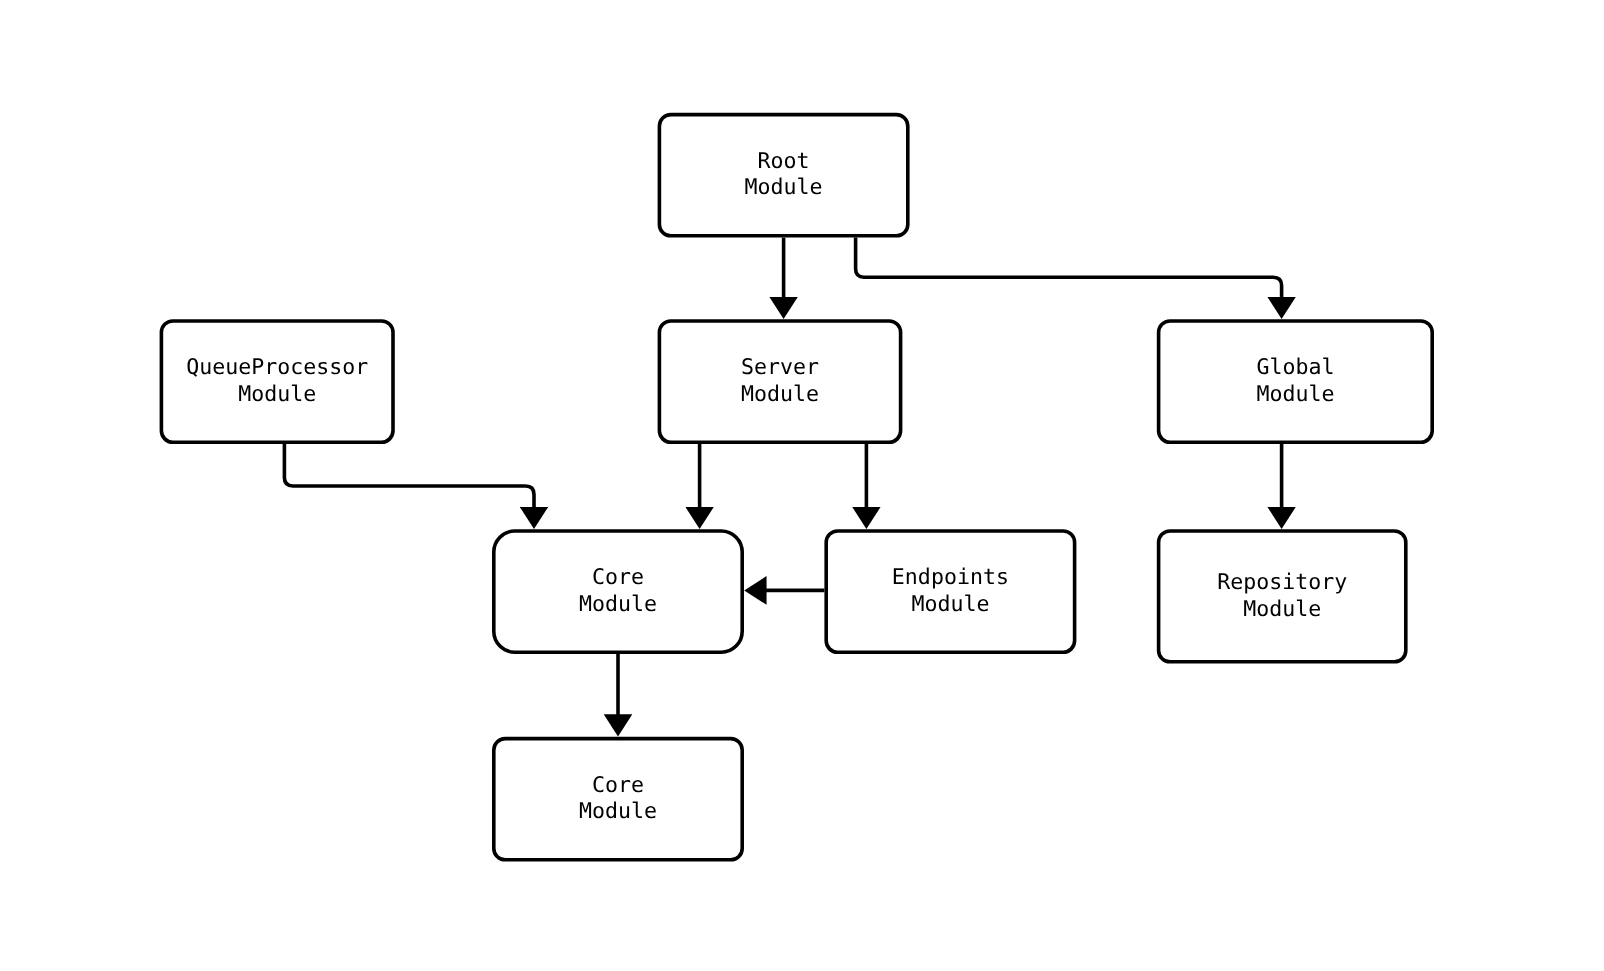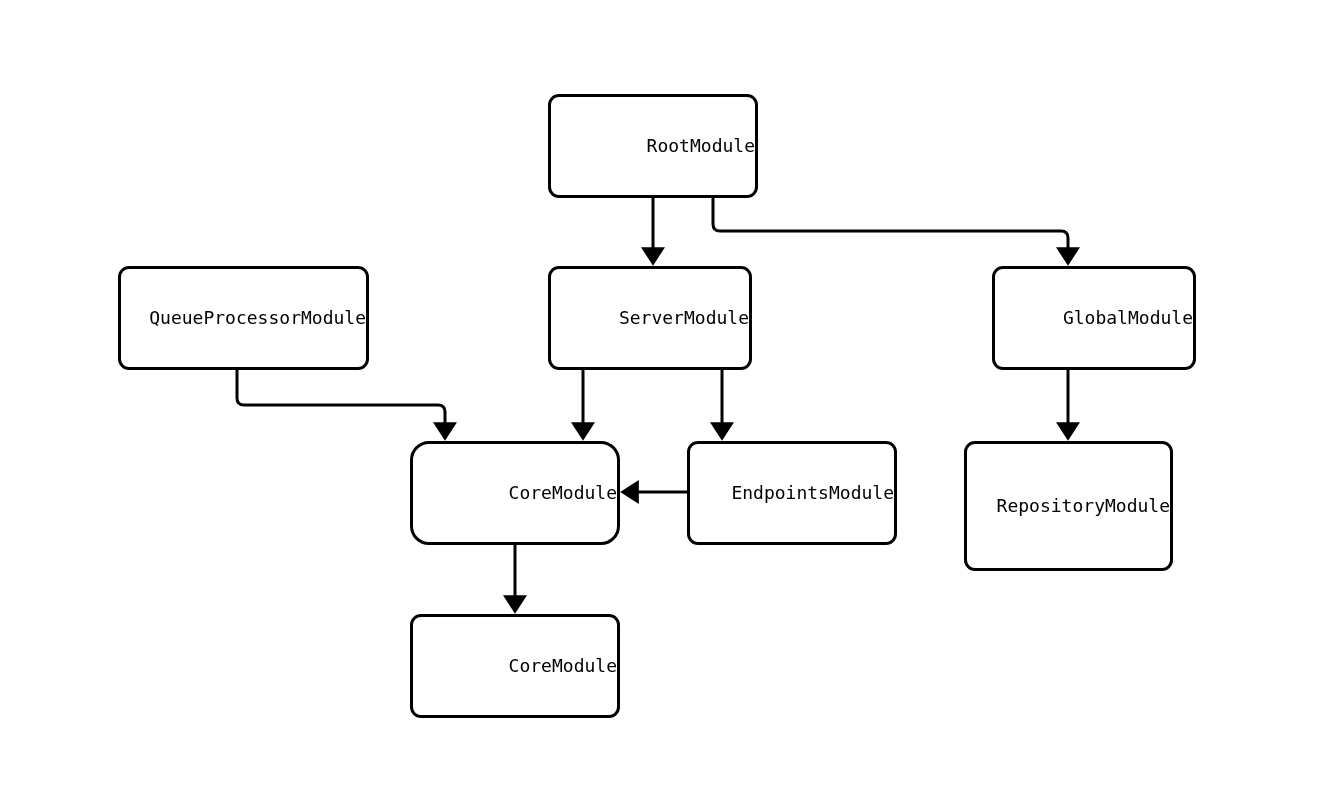--- a/index.html
+++ b/index.html
@@ -23,22 +23,23 @@
     height: 809px;
     pointer-events: none;
   }
   .node {
     position: absolute;
     box-sizing: border-box;
     background: #ffffff;
     border: 3px solid #000000;
     border-radius: 11px;
     display: flex;
+    flex-direction: column;
     align-items: center;
-    justify-content: flex-end;
+    justify-content: center;
     color: #000000;
     z-index: 2;
   }
   .node-line {
     font-size: 18px;
     line-height: 22px;
     letter-spacing: 0px;
     white-space: pre;
     text-align: center;
   }
@@ -86,46 +87,46 @@
     <g>
       <path d="M515,545 L515,597" fill="none" stroke="#000000" stroke-width="3" marker-end="url(#arrowhead-down)"></path>
     </g>
   </svg>
 
   <div class="node" style="left:548px; top:94px; width:210px; height:104px;">
     <div class="node-line">Root</div>
     <div class="node-line">Module</div>
   </div>
 
-  <div class="node" style="left:118px; top:266px; width:251px; height:104px;">
+  <div class="node" style="left:133px; top:266px; width:196px; height:104px;">
     <div class="node-line">QueueProcessor</div>
     <div class="node-line">Module</div>
   </div>
 
   <div class="node" style="left:548px; top:266px; width:204px; height:104px;">
     <div class="node-line">Server</div>
     <div class="node-line">Module</div>
   </div>
 
-  <div class="node" style="left:992px; top:266px; width:204px; height:104px;">
+  <div class="node" style="left:964px; top:266px; width:231px; height:104px;">
     <div class="node-line">Global</div>
     <div class="node-line">Module</div>
   </div>
 
   <div class="node" style="left:410px; top:441px; width:210px; height:104px;border-radius:19px;">
     <div class="node-line">Core</div>
     <div class="node-line">Module</div>
   </div>
 
   <div class="node" style="left:687px; top:441px; width:210px; height:104px;">
     <div class="node-line">Endpoints</div>
     <div class="node-line">Module</div>
   </div>
 
-  <div class="node" style="left:964px; top:441px; width:209px; height:130px;">
+  <div class="node" style="left:964px; top:441px; width:209px; height:112px;">
     <div class="node-line">Repository</div>
     <div class="node-line">Module</div>
   </div>
 
   <div class="node" style="left:410px; top:614px; width:210px; height:104px;">
     <div class="node-line">Core</div>
     <div class="node-line">Module</div>
   </div>
 
 </div>

